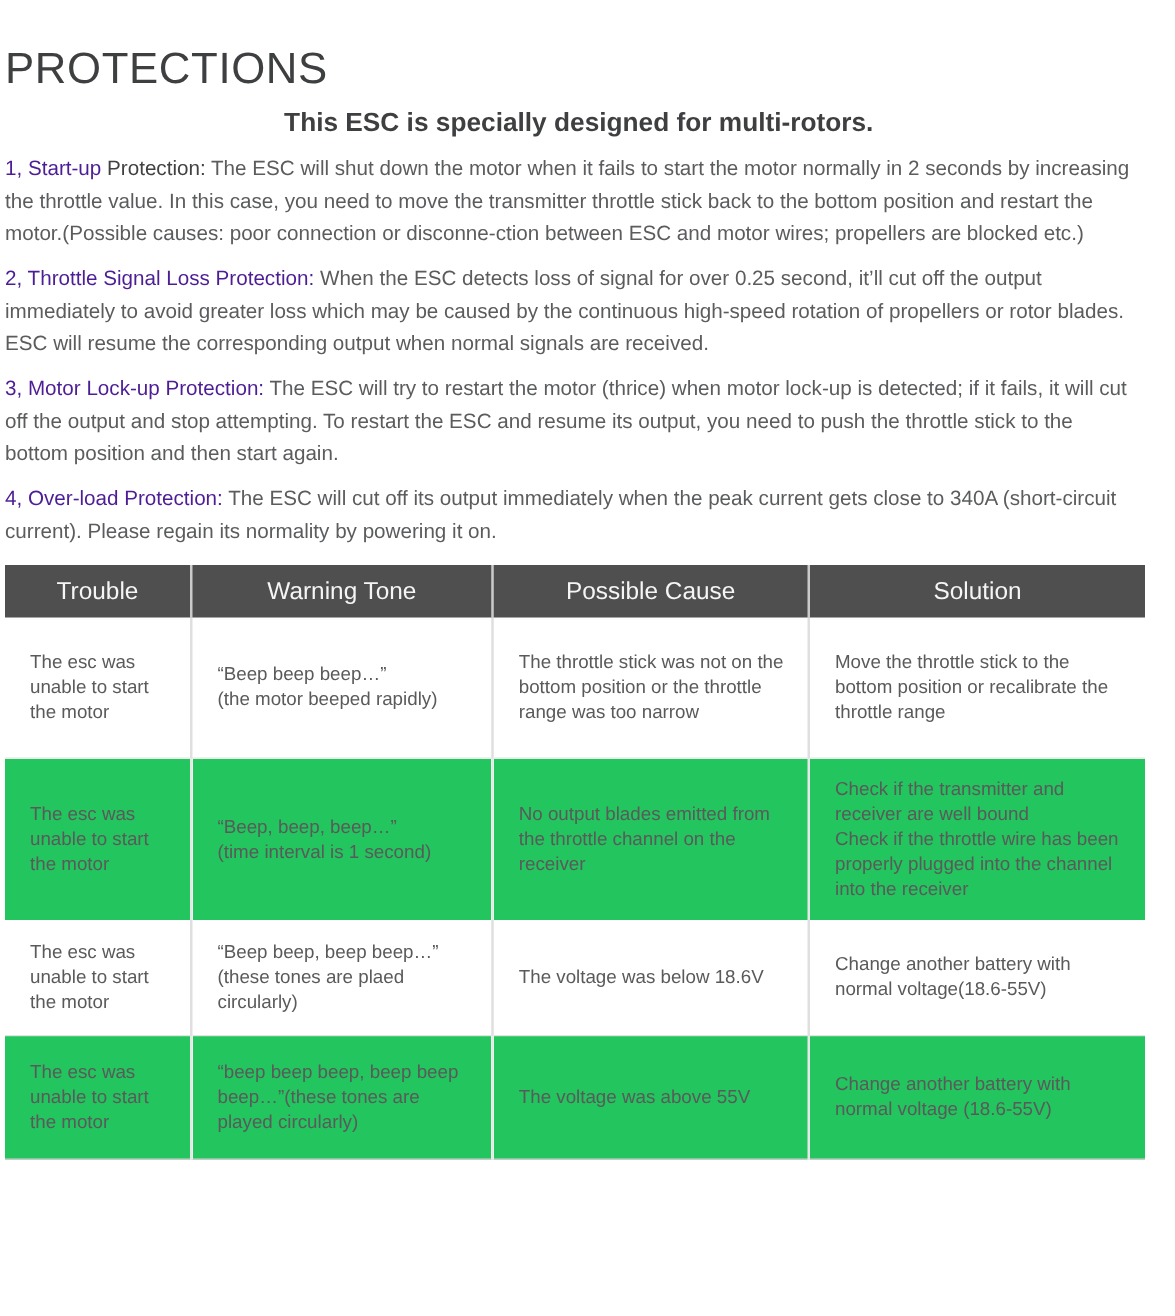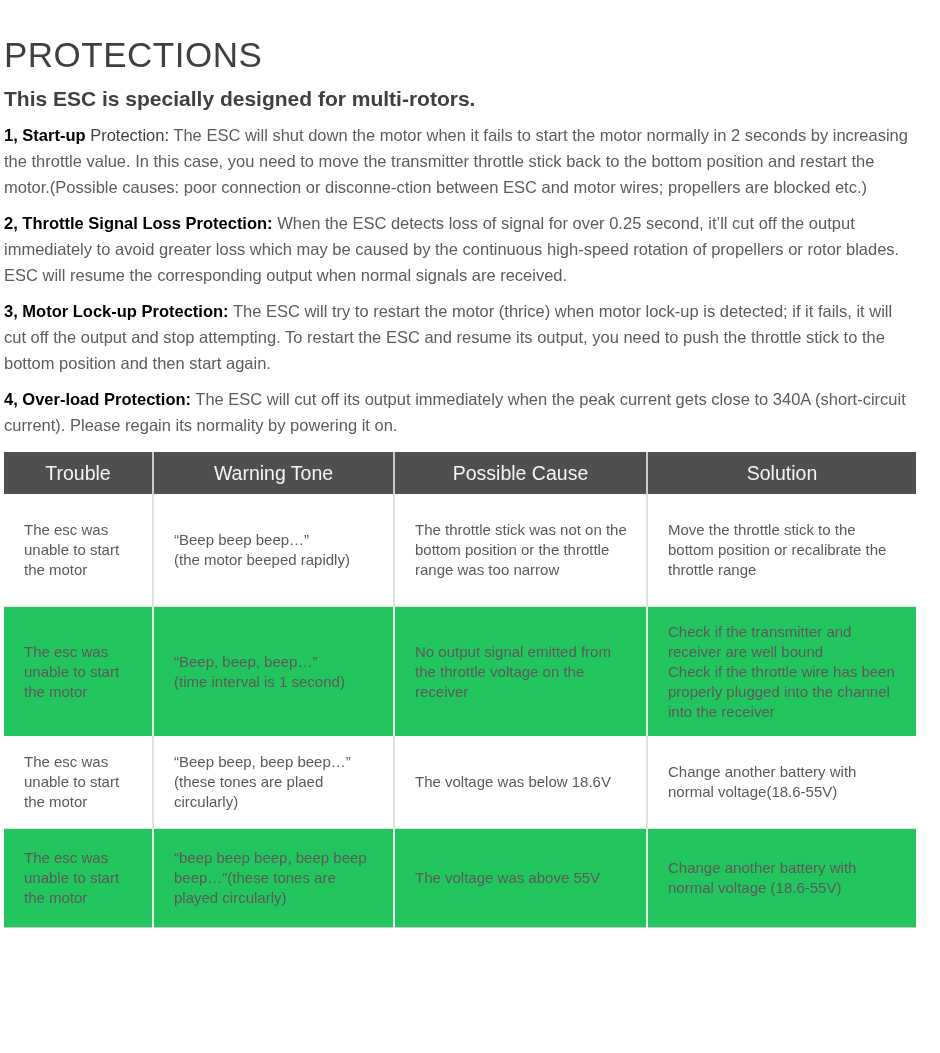--- a/index.html
+++ b/index.html
@@ -19,29 +19,30 @@
     margin: 14px 0 0 0;
     line-height: 1.2;
     letter-spacing: 0.5px;
   }
   h2.doc-subtitle {
     font-size: 21px;
     font-weight: bold;
     color: #3e3f41;
     margin: 10px 0 0 0;
     line-height: 1.25;
+    text-align: center;
   }
   p.para {
     font-size: 16.5px;
     line-height: 26px;
     color: #5b5c5e;
     margin: 10px 0 0 0;
     max-width: 906px;
   }
-  .lead-bold { font-weight: bold; color: #000000; }
+  .lead-bold { font-weight: normal; color: #4c1d95; }
   .lead-plain { font-weight: normal; color: #414143; }
 
   h1.doc-title.second { margin-top: 40px; }
 
   table.ts-table {
     margin-top: 14px;
     width: 912px;
     border-collapse: collapse;
     table-layout: fixed;
     border-bottom: 1px solid #c9c9c9;
@@ -139,21 +140,21 @@
         <td>The esc was unable to start the motor</td>
         <td>“Beep beep beep…”
 (the motor beeped rapidly)</td>
         <td>The throttle stick was not on the bottom position or the throttle range was too narrow</td>
         <td>Move the throttle stick to the bottom position or recalibrate the throttle range</td>
       </tr>
       <tr class="row-gray r2">
         <td>The esc was unable to start the motor</td>
         <td>“Beep, beep, beep…”
 (time interval is 1 second)</td>
-        <td>No output signal emitted from the throttle voltage on the receiver</td>
+        <td>No output blades emitted from the throttle channel on the receiver</td>
         <td>Check if the transmitter and receiver are well bound
 Check if the throttle wire has been properly plugged into the channel into the receiver</td>
       </tr>
       <tr class="row-white r3">
         <td>The esc was unable to start the motor</td>
         <td>“Beep beep, beep beep…”
 (these tones are plaed circularly)</td>
         <td>The voltage was below 18.6V</td>
         <td>Change another battery with normal voltage(18.6-55V)</td>
       </tr>

